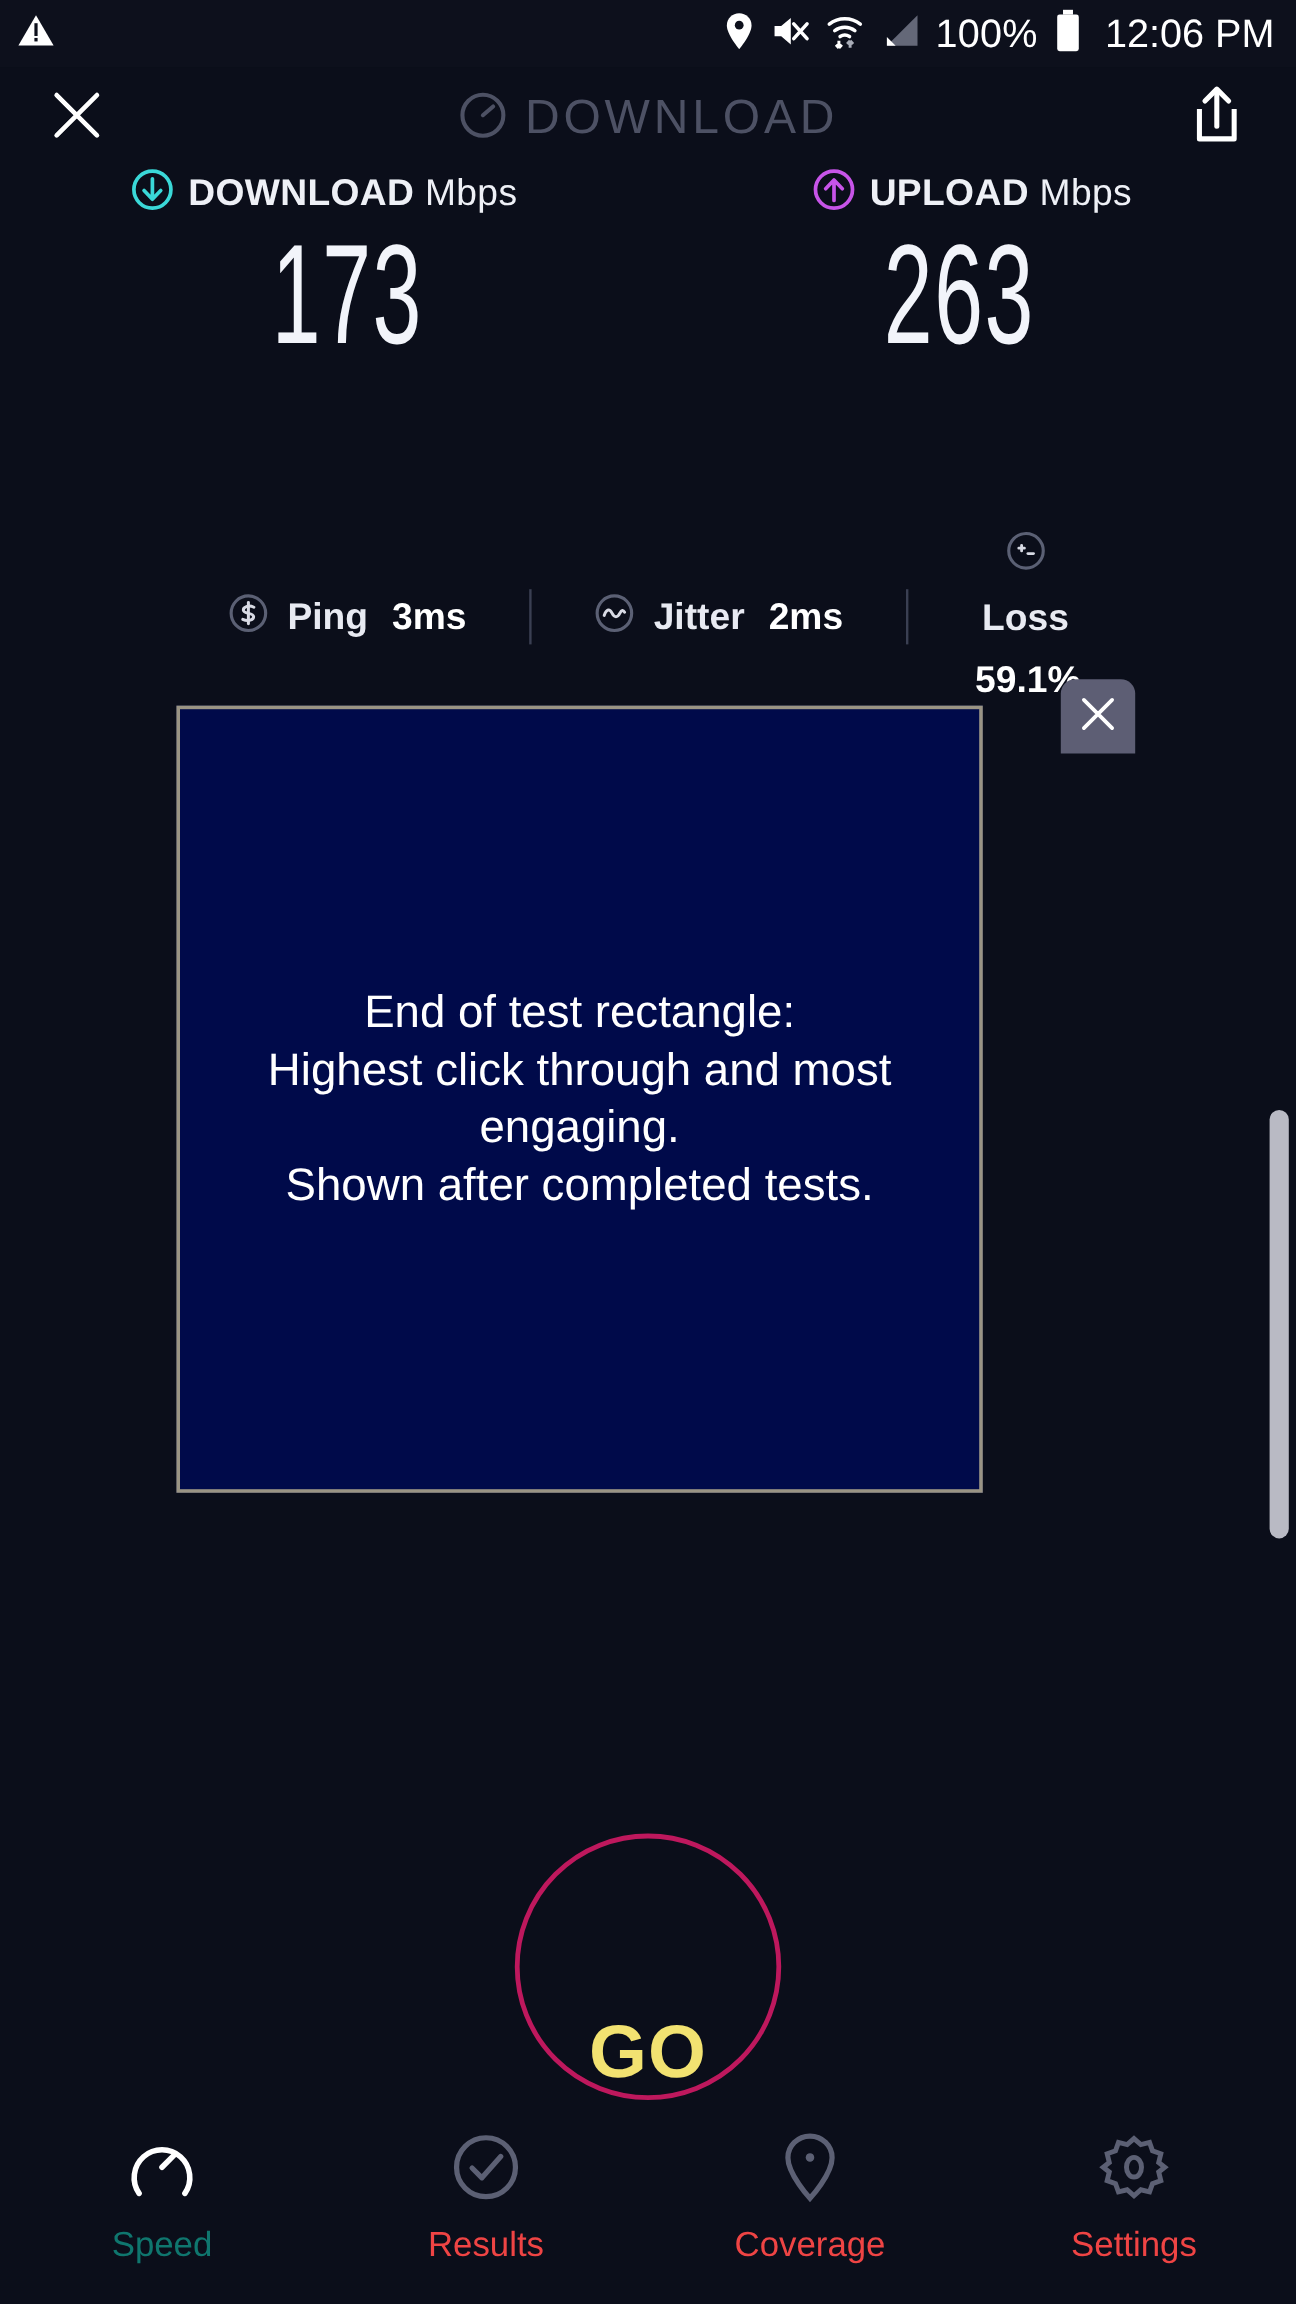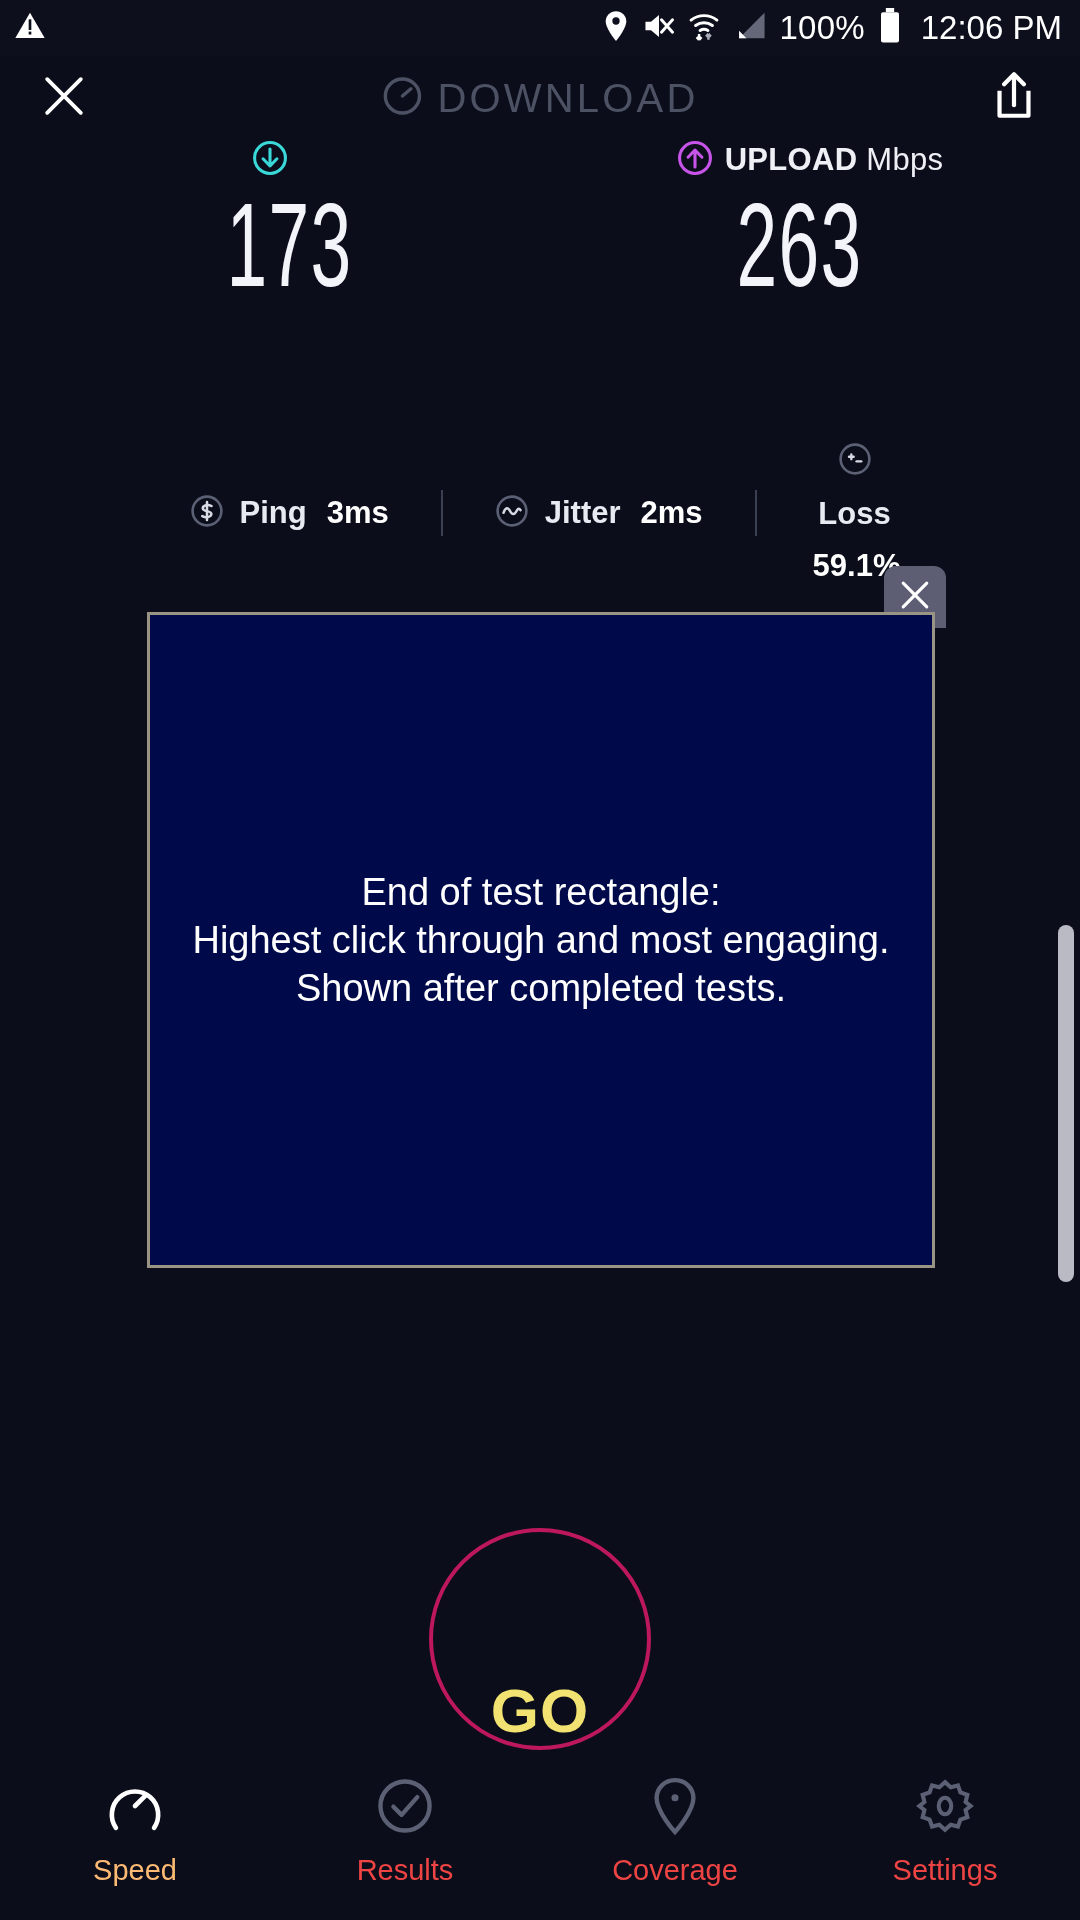--- a/index.html
+++ b/index.html
@@ -72,21 +72,21 @@
   .pjl-a{ margin-left:18px; }
   .pjl-c{ margin-right:8px;flex-direction:column; }
 
   
   .ad-close{
     position:absolute; left:884px; top:566px; width:62px; height:62px;
     background:#5d5e74; border-radius:12px 12px 0 0;
     display:flex; align-items:center; justify-content:center;
   }
   .ad-rect{
-    position:absolute; left:147px; top:612px; width:788px; height:656px;
+    position:absolute; left:147px; top:588px; width:672px; height:656px;
     background:#000a4a; border:3px solid #9a9484;
     display:flex; align-items:center; justify-content:center;
   }
   .ad-text{
     text-align:center; color:#ffffff; font-size:38px; line-height:1.27;
     font-weight:400; padding:0 10px;
   }
 
   
   .scroll-thumb{
@@ -107,21 +107,21 @@
 
   
   .bottomnav{
     position:absolute; left:0; bottom:0; width:1080px; height:160px;
     display:flex; align-items:flex-start; padding-top:16px;
   }
   .nav-item{
     width:25%; display:flex; flex-direction:column; align-items:center; gap:14px;
   }
   .nav-label{ font-size:29px; color:#ef4444; }
-  .nav-item.active .nav-label{ color:#fdba74; }
+  .nav-item.active .nav-label{ color:#0f766e; }
 </style>
 </head>
 <body>
 
 <div class="statusbar">
   <div class="sb-left">
     <span>
       <svg width="32" height="32" viewBox="0 0 24 24">
           <path d="M12 2 L23 21 H1 Z" fill="#ffffff"></path>
           <rect x="11" y="7" width="2" height="8" fill="#0d101c"></rect>
@@ -200,20 +200,21 @@
   <div class="dl-ul-row">
 
     <div class="metric-col dl-col">
       <div class="metric-head">
         <span>
           <svg width="36" height="36" viewBox="0 0 28 28">
             <circle cx="14" cy="14" r="12" fill="none" stroke="#3ad8d8" stroke-width="2.4"></circle>
             <path d="M14 7 L14 20 M8.6 14.6 L14 20.2 L19.4 14.6" fill="none" stroke="#3ad8d8" stroke-width="2.4" stroke-linecap="round" stroke-linejoin="round"></path>
           </svg>
         </span>
+        <span class="metric-label"><span>DOWNLOAD</span> <span class="unit">Mbps</span></span>
       </div>
       <div class="metric-value">173</div>
     </div>
 
     <div class="metric-col ul-col">
       <div class="metric-head">
         <span>
           <svg width="36" height="36" viewBox="0 0 28 28">
             <circle cx="14" cy="14" r="12" fill="none" stroke="#c754e8" stroke-width="2.4"></circle>
             <path d="M14 21 L14 8 M8.6 13.4 L14 7.8 L19.4 13.4" fill="none" stroke="#c754e8" stroke-width="2.4" stroke-linecap="round" stroke-linejoin="round"></path>

